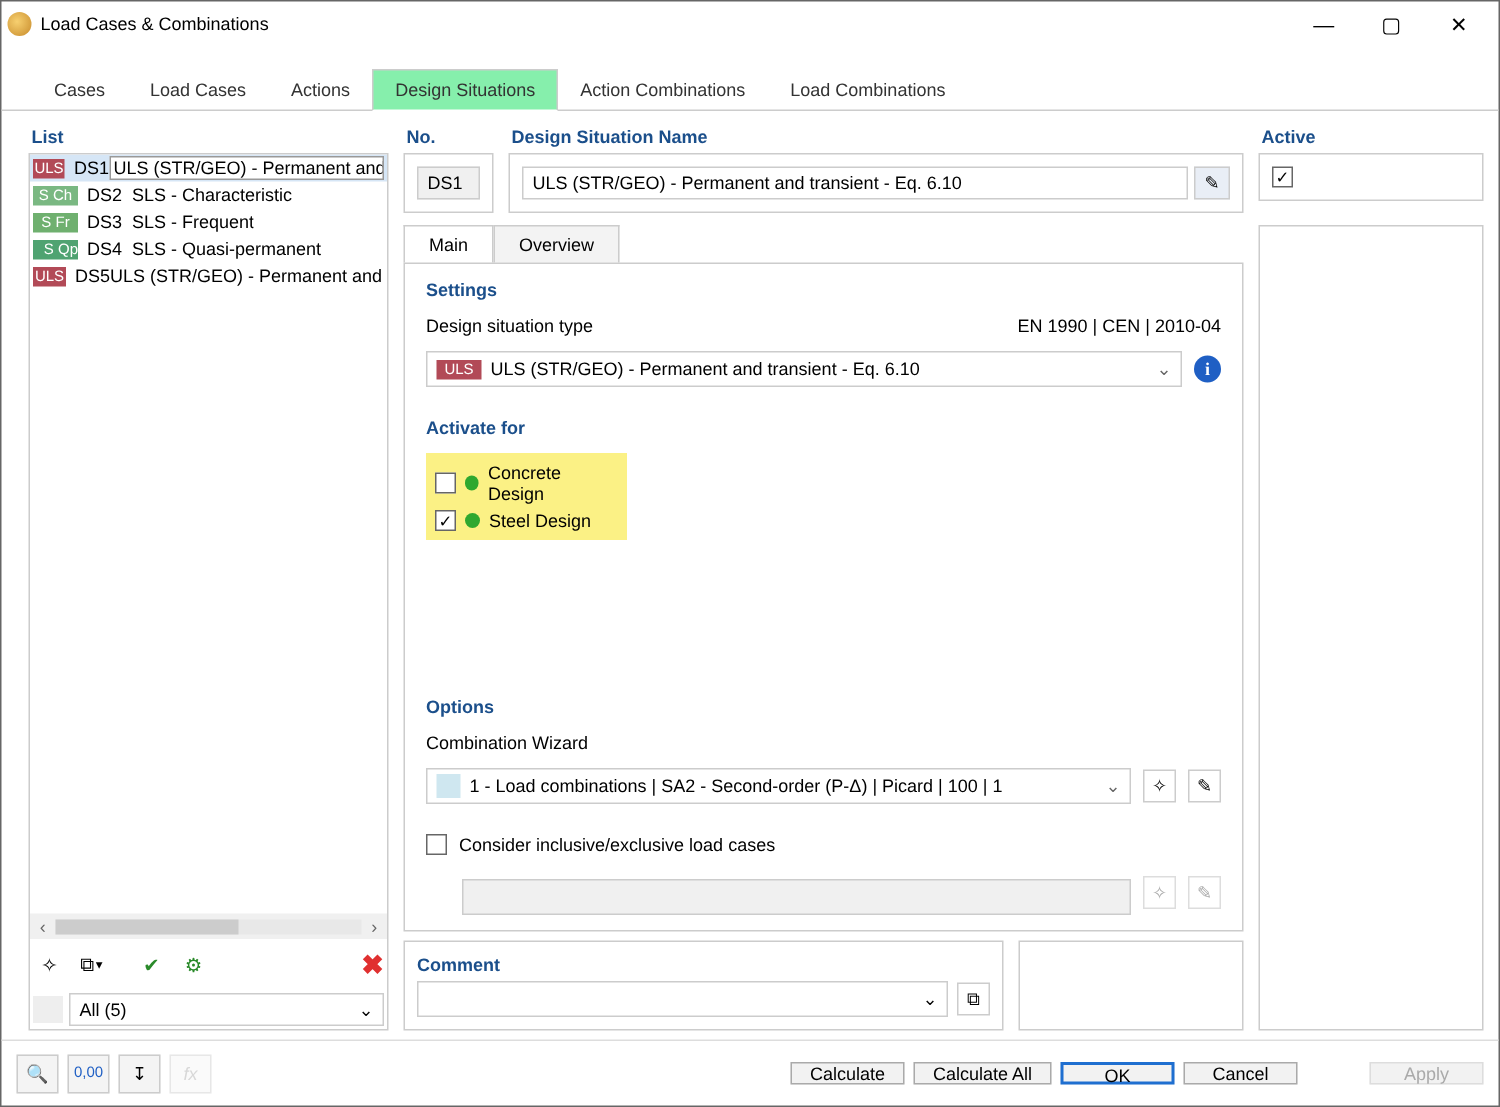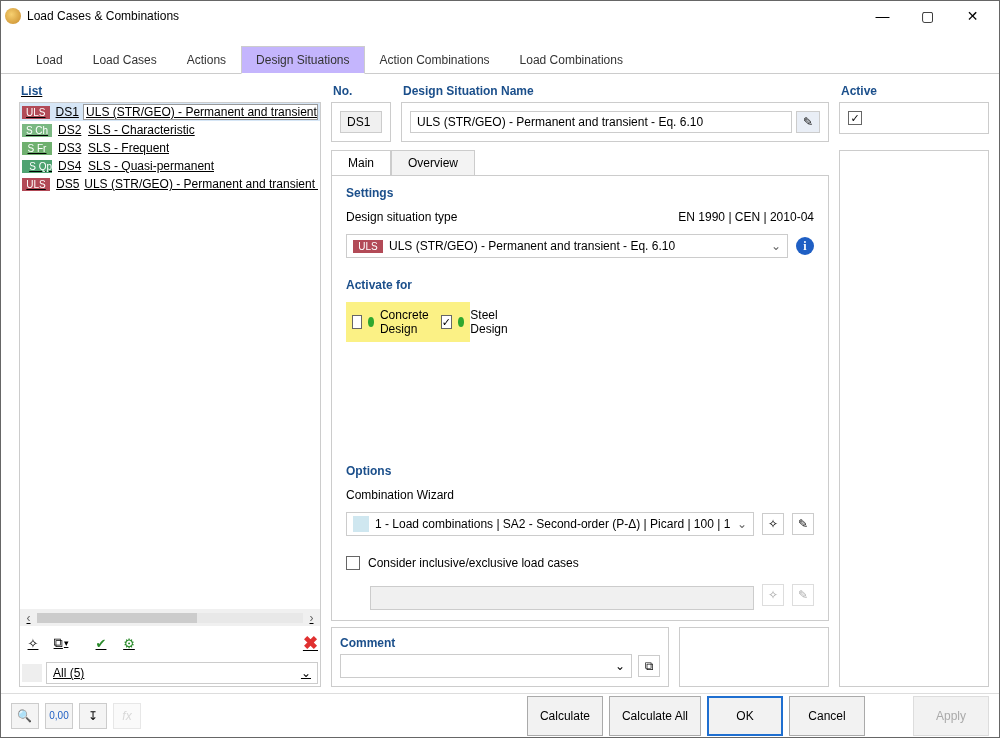--- a/index.html
+++ b/index.html
@@ -4,23 +4,23 @@
 <style>
 * { box-sizing: border-box; margin: 0; padding: 0; font-family: "Segoe UI", Tahoma, sans-serif; font-size: 12px; }
 body { background: #fff; }
 .window { width: 1000px; height: 738px; border: 1px solid #666; display: flex; flex-direction: column; background: #fff; }
 .titlebar { height: 30px; display: flex; align-items: center; padding: 0 4px; }
 .titlebar .icon { width: 16px; height: 16px; margin-right: 6px; background: radial-gradient(circle at 40% 40%, #f7d070, #c78a2a); border-radius: 50%; }
 .titlebar .title { flex: 1; font-size: 12px; }
 .titlebar .winbtn { width: 45px; height: 30px; display: flex; align-items: center; justify-content: center; font-size: 14px; }
 .tabbar { display: flex; border-bottom: 1px solid #ccc; padding-left: 20px; padding-top: 14px; gap: 0; }
 .tabbar .tab { padding: 6px 14px; cursor: pointer; color: #333; border: 1px solid transparent; position: relative; top: 1px; }
-.tabbar .tab.active { border: 1px solid #ccc; border-bottom: 1px solid #fff; background: #c4b5fd; }
+.tabbar .tab.active { border: 1px solid #ccc; border-bottom: 1px solid #fff; background: #86efac; }
 .content { flex: 1; display: flex; padding: 10px 10px 6px 18px; gap: 10px; min-height: 0; }
-.leftcol { width: 302px; display: flex; flex-direction: column; text-decoration: underline; }
+.leftcol { width: 240px; display: flex; flex-direction: column; }
 .group-label { color: #1b4f8b; font-weight: 600; margin-bottom: 4px; padding-left: 2px; }
 .group { border: 1px solid #ccc; background: #fff; flex: 1; display: flex; flex-direction: column; }
 .list { flex: 1; overflow: hidden; }
 .list-row { display: flex; align-items: center; height: 18px; padding: 0 2px; white-space: nowrap; overflow: hidden; }
 .list-row.selected { background: #d6e6f6; }
 .badge { width: 30px; text-align: center; color: #fff; font-size: 10px; padding: 1px 0; margin-right: 6px; }
 .badge-uls { background: #b24a57; }
 .badge-sch { background: #7ab882; }
 .badge-sfr { background: #6fb06f; }
 .badge-sqp { background: #4fa371; text-align: right; }
@@ -57,54 +57,54 @@
 .subtab { padding: 5px 16px; border: 1px solid #ccc; border-bottom: none; background: #f3f3f3; cursor:pointer; }
 .subtab.active { background: #fff; }
 .main-panel { border: 1px solid #ccc; flex:1; padding: 10px 14px; display:flex; flex-direction:column; gap: 10px; overflow: hidden; justify-content: space-between; }
 .section-title { color: #1b4f8b; font-weight: 600; }
 .row { display: flex; align-items: center; gap: 8px; }
 .flex-spacer { flex: 1; }
 .dropdown { height: 24px; border: 1px solid #ccc; display:flex; align-items:center; padding: 0 6px; gap: 6px; flex:1; }
 .dropdown .dd-badge { width: 30px; text-align: center; color: #fff; font-size: 10px; padding: 1px 0; }
 .dd-arrow { margin-left:auto; color: #666; }
 .info-icon { width: 18px; height: 18px; border-radius: 50%; background: #1f5fc4; color: #fff; display:flex; align-items:center; justify-content:center; font-weight: bold; font-family: Georgia, serif; }
-.activate-block { background: #fbf185; padding: 6px 6px; width: 124px; display:flex; flex-direction:row; gap: 4px; }
+.activate-block { background: #fbf185; padding: 6px 6px; width: 134px; display:flex; flex-direction:column; gap: 4px; }
 .af-row { display:flex; align-items:center; gap: 6px; }
 .green-dot { width: 10px; height: 10px; background: #2fa82f; border-radius: 50%; }
 .opt-swatch { width: 16px; height: 16px; background: #cfe7f0; }
 .small-btn { width: 22px; height: 22px; border: 1px solid #ccc; display:flex; align-items:center; justify-content:center; font-size: 12px; }
 .disabled { color: #aaa; border-color: #ddd; }
 .incl-input { margin-left: 24px; margin-top: 6px; height: 24px; border: 1px solid #ccc; background: #f0f0f0; }
 .comment-row { display:flex; gap:10px; margin-top:6px; }
 .comment-box { flex:1; border: 1px solid #ccc; padding: 8px; }
 .comment-box .row { gap: 6px; }
 .comment-input { flex:1; height: 24px; border: 1px solid #ccc; background: #fff; display:flex; align-items:center; justify-content: flex-end; padding: 0 6px; }
 .sidebox { width: 150px; border: 1px solid #ccc; }
 .bottom-bar { height: 44px; border-top: 1px solid #ddd; display:flex; align-items:center; padding: 0 10px; gap: 6px; }
 .bbtn { width: 28px; height: 26px; border: 1px solid #ccc; background: #f4f4f4; display:flex; align-items:center; justify-content:center; font-size: 14px; }
 .bbtn.disabled { opacity: 0.45; }
 .push { margin-left: auto; }
-.footer-btn { height: 40px; padding: 0 12px; border: 1px solid #aaa; background: #f2f2f2; min-width: 76px; }
+.footer-btn { height: 15px; padding: 0 12px; border: 1px solid #aaa; background: #f2f2f2; min-width: 76px; }
 .footer-btn.primary { border: 2px solid #1f6fd0; }
 .footer-btn.disabled { color: #aaa; border-color: #ddd; margin-left: 42px; }
 </style>
 </head>
 <body>
 
 <div class="window">
   <div class="titlebar">
     <span class="icon"></span>
     <span class="title">Load Cases &amp; Combinations</span>
     <div class="winbtn">—</div>
     <div class="winbtn">▢</div>
     <div class="winbtn">✕</div>
   </div>
 
   <div class="tabbar">
-    <div class="tab">Load</div>
+    <div class="tab">Cases</div>
     <div class="tab">Load Cases</div>
     <div class="tab">Actions</div>
     <div class="tab active">Design Situations</div>
     <div class="tab">Action Combinations</div>
     <div class="tab">Load Combinations</div>
   </div>
 
   <div class="content">
 
     <div class="leftcol">

